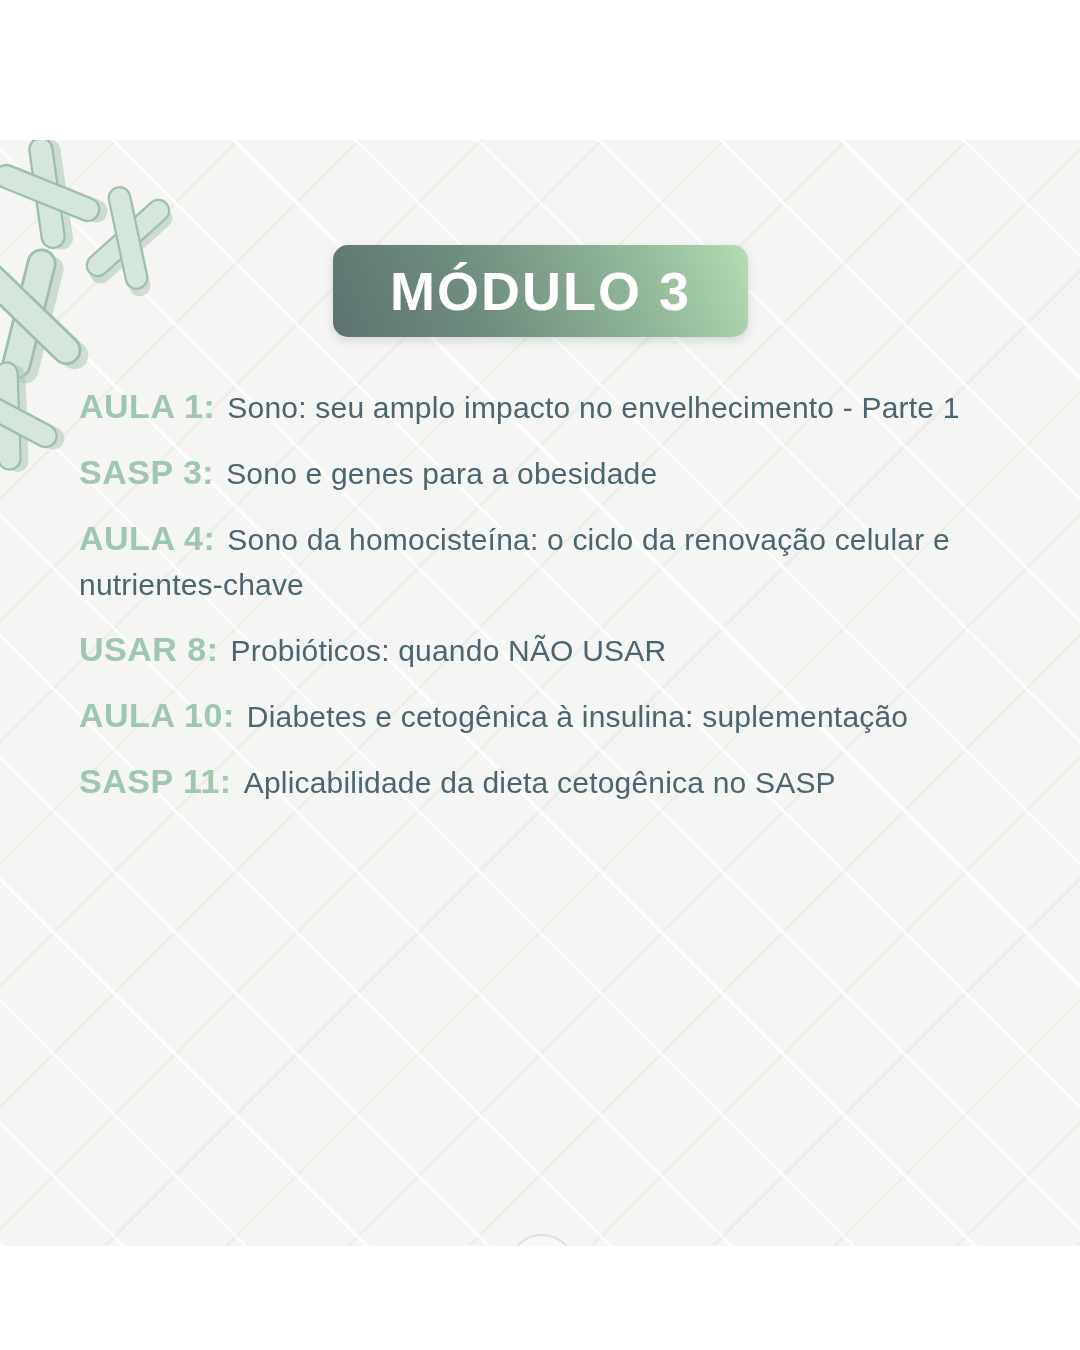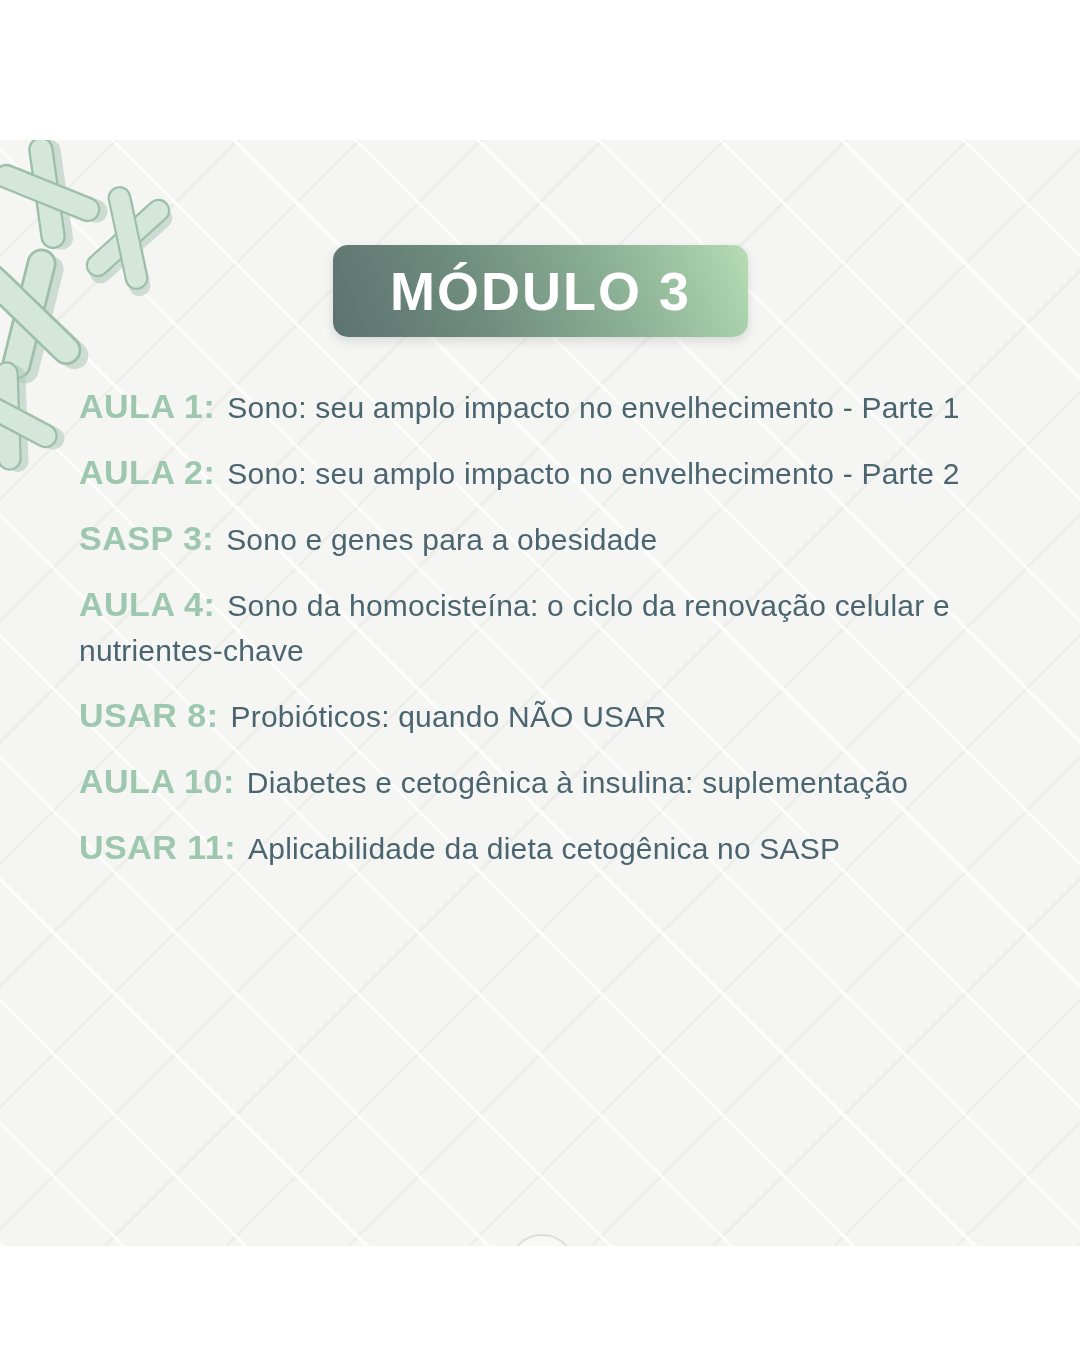--- a/index.html
+++ b/index.html
@@ -97,24 +97,23 @@
         <use href="#chromo-shape"></use>
       </svg>
   </div>
 
   <div class="badge">
     <span class="badge-label">MÓDULO 3</span>
   </div>
 
   <div class="lesson-list">
     <p class="lesson"><span class="lesson-label">AULA 1:</span><span>Sono: seu amplo impacto no envelhecimento - Parte 1</span></p>
-    <p class="lesson"><span class="lesson-label">AULA 2:</span><span>Sono: seu amplo impacto no envelhecimento - Parte 2</span></p>
     <p class="lesson"><span class="lesson-label">SASP 3:</span><span>Sono e genes para a obesidade</span></p>
     <p class="lesson"><span class="lesson-label">AULA 4:</span><span>Sono da homocisteína: o ciclo da renovação celular e nutrientes-chave</span></p>
     <p class="lesson"><span class="lesson-label">USAR 8:</span><span>Probióticos: quando NÃO USAR</span></p>
     <p class="lesson"><span class="lesson-label">AULA 10:</span><span>Diabetes e cetogênica à insulina: suplementação</span></p>
-    <p class="lesson"><span class="lesson-label">USAR 11:</span><span>Aplicabilidade da dieta cetogênica no SASP</span></p>
+    <p class="lesson"><span class="lesson-label">SASP 11:</span><span>Aplicabilidade da dieta cetogênica no SASP</span></p>
   </div>
 
   <div class="arc-circle"></div>
   <div class="band-bottom"></div>
 
 </div>
 
 </body></html>

